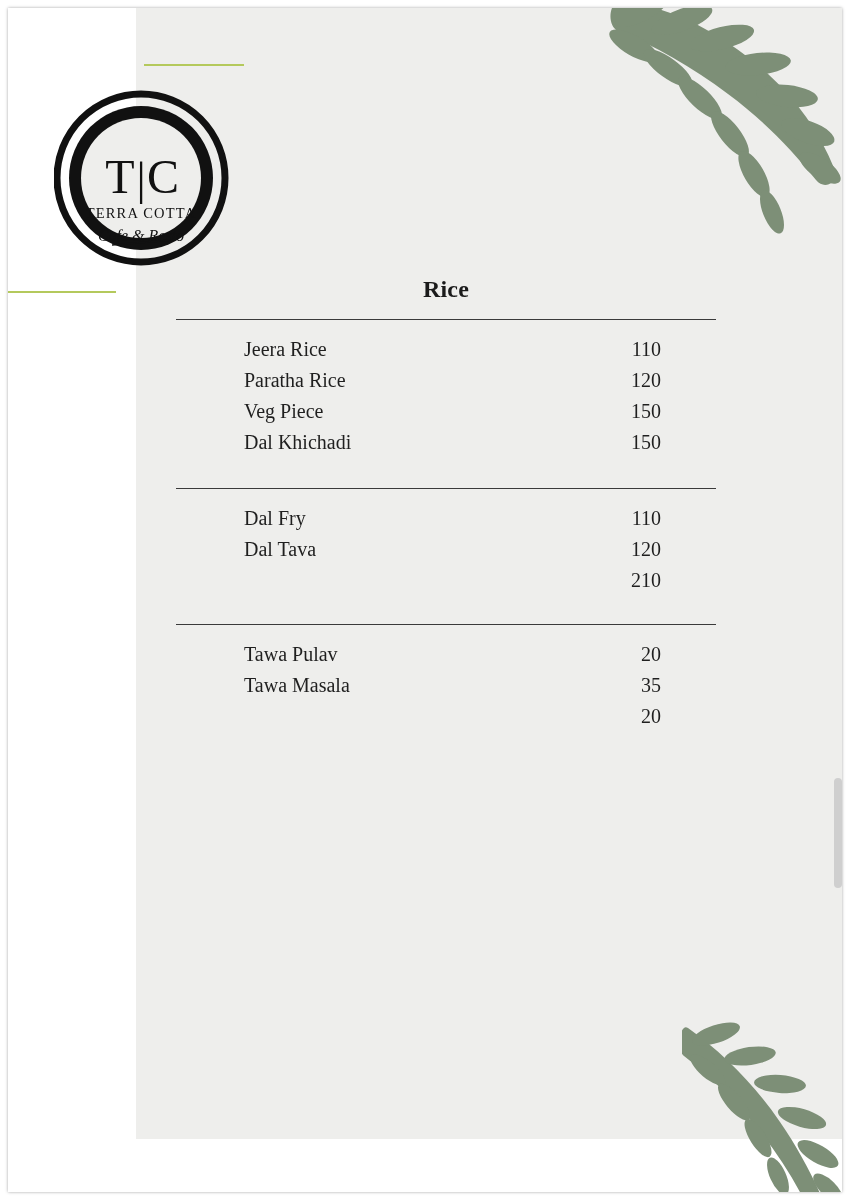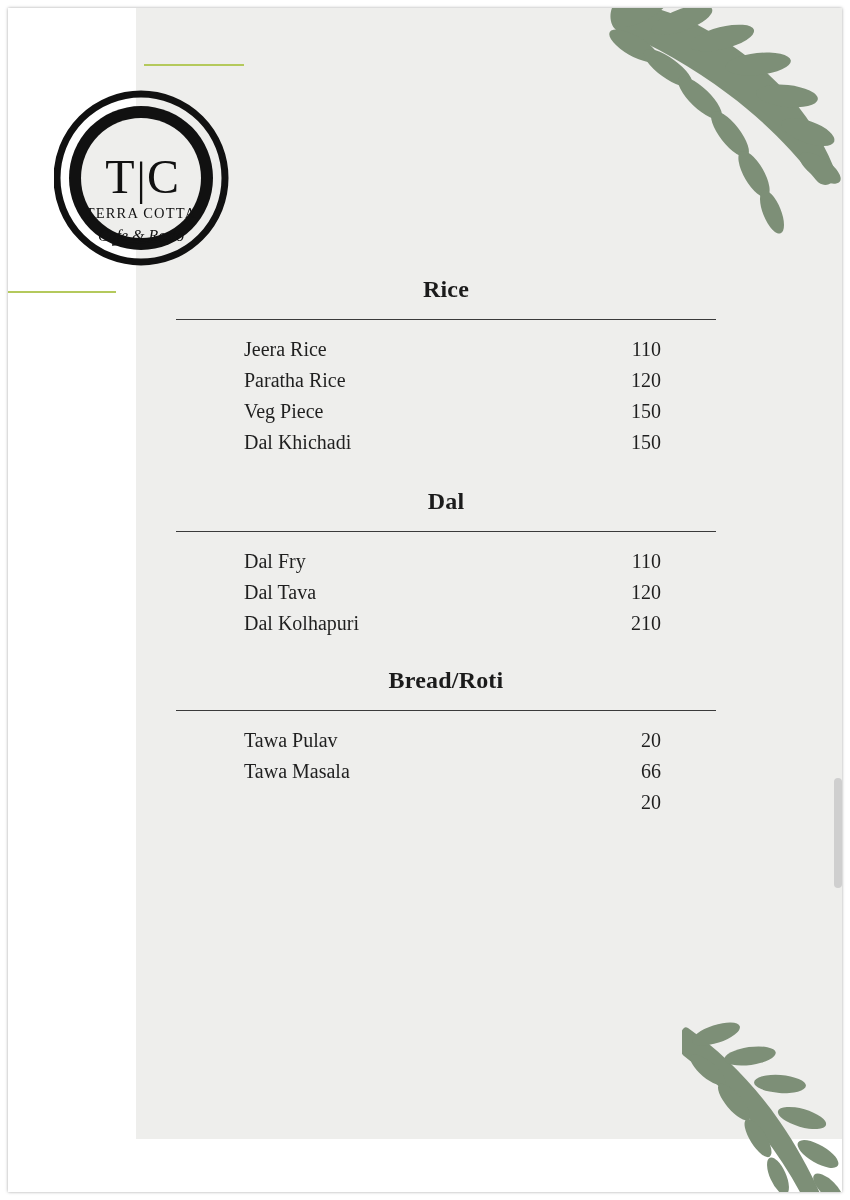--- a/index.html
+++ b/index.html
@@ -211,51 +211,48 @@
         <span class="item-price">150</span>
       </div>
       <div class="item-row">
         <span class="item-name">Dal Khichadi</span>
         <span class="item-spacer"></span>
         <span class="item-price">150</span>
       </div>
     </div>
 
     <div class="section sec-gap-dal">
-      <h2 class="section-title">Dal</h2>
       <hr class="section-rule">
       <div class="item-row">
         <span class="item-name">Dal Fry</span>
         <span class="item-spacer"></span>
         <span class="item-price">110</span>
       </div>
       <div class="item-row">
         <span class="item-name">Dal Tava</span>
         <span class="item-spacer"></span>
         <span class="item-price">120</span>
       </div>
       <div class="item-row">
-        <span class="item-name">Dal Kolhapuri</span>
         <span class="item-spacer"></span>
         <span class="item-price">210</span>
       </div>
     </div>
 
     <div class="section sec-gap-bread">
-      <h2 class="section-title">Bread/Roti</h2>
       <hr class="section-rule">
       <div class="item-row">
         <span class="item-name">Tawa Pulav</span>
         <span class="item-spacer"></span>
         <span class="item-price">20</span>
       </div>
       <div class="item-row">
         <span class="item-name">Tawa Masala</span>
         <span class="item-spacer"></span>
-        <span class="item-price">66</span>
+        <span class="item-price">35</span>
       </div>
       <div class="item-row">
         <span class="item-spacer"></span>
         <span class="item-price">20</span>
       </div>
     </div>
 
   </div>
 
   <div id="scroll-thumb"></div>

